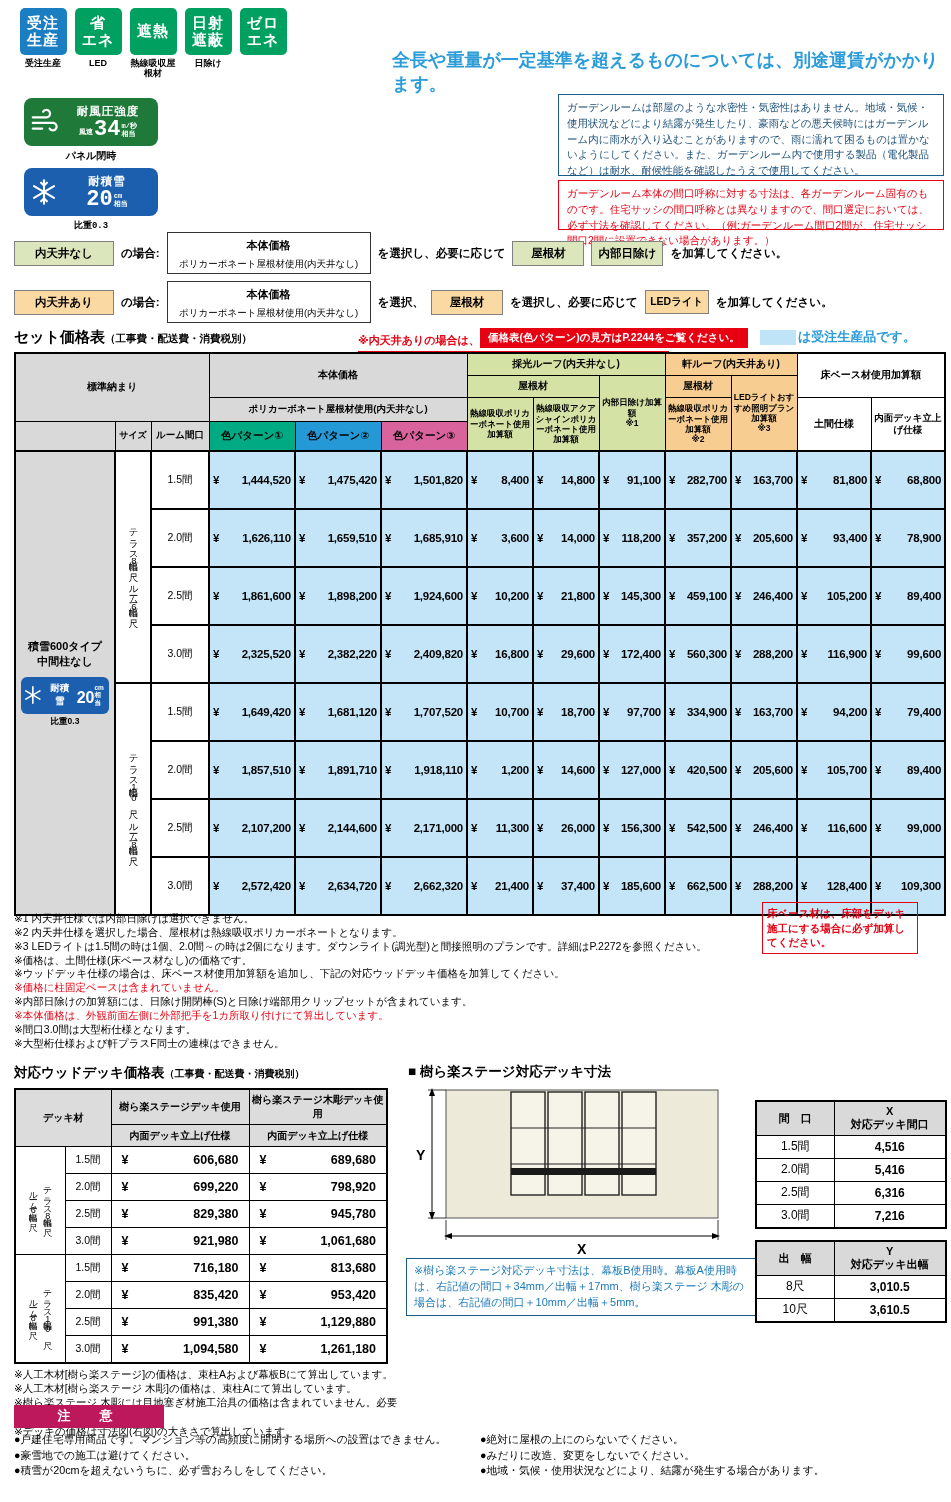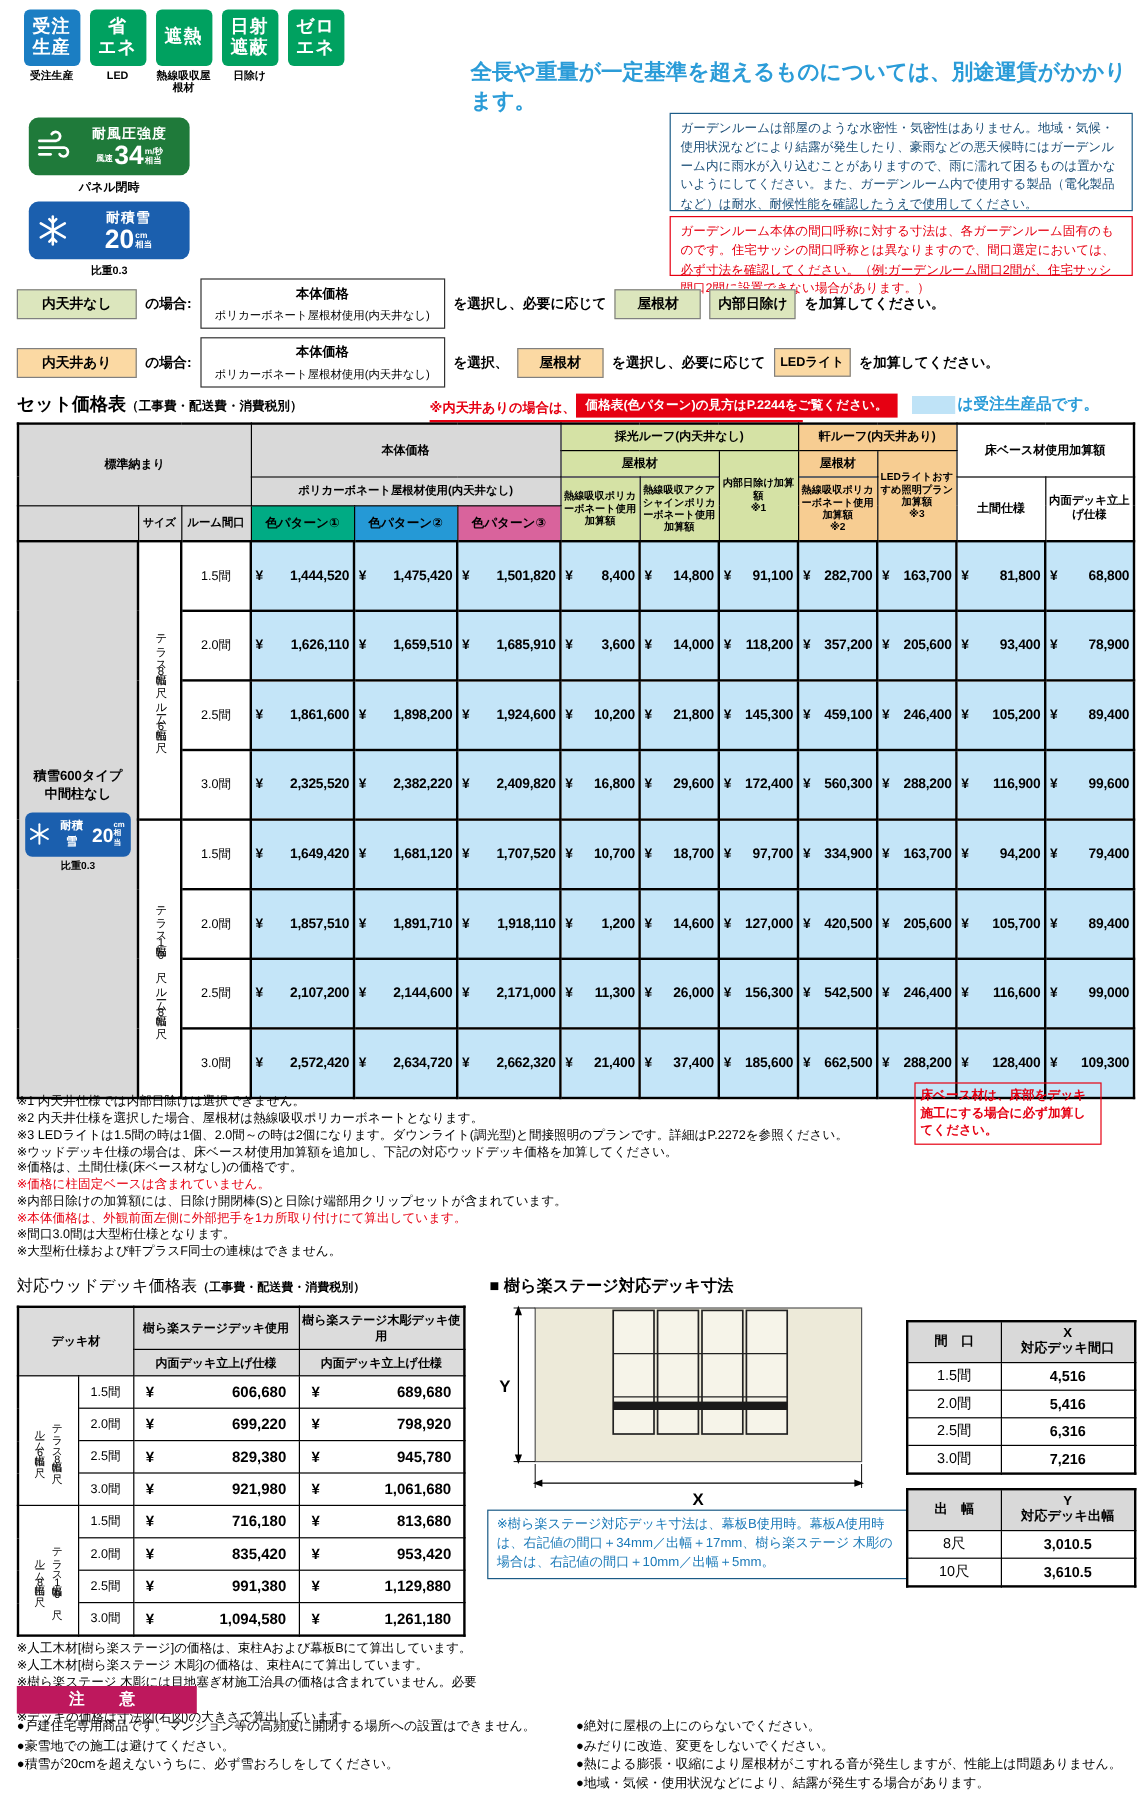--- a/index.html
+++ b/index.html
@@ -10,21 +10,21 @@
 .badges-row { position:absolute; left:18px; top:8px; display:flex; gap:5px; }
 .badge-col { width:50px; display:flex; flex-direction:column; align-items:center; }
 .badge { width:47px; height:47px; border-radius:5px; color:#fff; font-weight:bold;
   display:flex; flex-direction:column; align-items:center; justify-content:center;
   font-size:15px; line-height:1.08; letter-spacing:1px;}
 .badge.blue { background:#1b7ec3; }
 .badge.green { background:#00a160; }
 .badge-caption { font-size:9px; font-weight:bold; margin-top:3px; text-align:center; line-height:1.15; }
 
 
-.perf { position:absolute; left:24px; width:134px; text-align:center; }
+.perf { position:absolute; left:24px; width:134px; text-align:center;font-family:Liberation Mono, monospace; }
 .perf-box { border-radius:8px; color:#fff; display:flex; align-items:center; padding:4px 6px; gap:4px; height:48px; }
 .perf-box.windbg { background:#1f7a3a; }
 .perf-box.snowbg { background:#1b5fae; }
 .perf-text { flex:1; text-align:center; }
 .perf-title { font-size:11.5px; font-weight:bold; letter-spacing:1px; }
 .perf-valrow { display:flex; align-items:flex-end; justify-content:center; gap:1px; }
 .perf-pre { font-size:7px; font-weight:bold; padding-bottom:4px; }
 .perf-val { font-size:22px; font-weight:bold; line-height:1; }
 .perf-unit { font-size:7px; font-weight:bold; text-align:left; line-height:1.1; padding-bottom:2px; }
 .perf-caption { font-size:10px; font-weight:bold; margin-top:3px; }
@@ -89,21 +89,21 @@
 .price-table tr.body-row td { border-width:2px; }
 
 
 .table-notes { position:absolute; left:14px; top:912px; width:745px; font-size:10.5px; line-height:1.32; }
 .table-notes .red { color:#e60012; }
 .floor-note { position:absolute; left:762px; top:902px; width:156px; border:1px solid #e60012; color:#e60012;
   font-size:10.5px; font-weight:bold; line-height:1.4; padding:3px 4px; }
 
 
 .deck-title { position:absolute; left:14px; top:1063px; }
-.deck-title .t { font-size:13.5px; font-weight:normal; }
+.deck-title .t { font-size:13.5px; font-weight:bold; }
 .deck-title .s { font-size:10px; font-weight:bold; }
 .deck-table { position:absolute; left:14px; top:1088px; border-collapse:collapse; table-layout:fixed; width:372px; border:2px solid #000; }
 .deck-table th, .deck-table td { border:1px solid #000; text-align:center; }
 .deck-table th { background:#dcdcdc; font-size:10px; font-weight:bold; padding:3px 1px; }
 .deck-table td.mg { font-size:10.5px; background:#fff; }
 .deck-table td.dval { font-weight:bold; font-size:12.5px; text-align:justify; text-align-last:justify;
   padding:0 10px; white-space:nowrap; background:#fff; }
 .deck-table td.vlabel { background:#fff; writing-mode:vertical-rl; text-orientation:upright; font-size:9px; padding:2px 1px; }
 .deck-table td.vlabel div { text-align:center; line-height:1.6; }
 .deck-table tr.drow { height:27px; }
@@ -435,22 +435,22 @@
       <td class="val">¥ 128,400</td>
       <td class="val">¥ 109,300</td>
     </tr>
   </tbody>
     </table>
 
   <div class="table-notes">
     <div>※1 内天井仕様では内部日除けは選択できません。</div>
     <div>※2 内天井仕様を選択した場合、屋根材は熱線吸収ポリカーボネートとなります。</div>
     <div>※3 LEDライトは1.5間の時は1個、2.0間～の時は2個になります。ダウンライト(調光型)と間接照明のプランです。詳細はP.2272を参照ください。</div>
+    <div>※価格は、土間仕様(床ベース材なし)の価格です。</div>
     <div>※ウッドデッキ仕様の場合は、床ベース材使用加算額を追加し、下記の対応ウッドデッキ価格を加算してください。</div>
-    <div>※価格は、土間仕様(床ベース材なし)の価格です。</div>
     <div class="red">※価格に柱固定ベースは含まれていません。</div>
     <div>※内部日除けの加算額には、日除け開閉棒(S)と日除け端部用クリップセットが含まれています。</div>
     <div class="red">※本体価格は、外観前面左側に外部把手を1カ所取り付けにて算出しています。</div>
     <div>※間口3.0間は大型桁仕様となります。</div>
     <div>※大型桁仕様および軒プラスF同士の連棟はできません。</div>
   </div>
   <div class="floor-note">床ベース材は、床部をデッキ施工にする場合に必ず加算してください。</div>
 
   <div class="deck-title">
     <span class="t">対応ウッドデッキ価格表</span><span class="s">（工事費・配送費・消費税別）</span>
@@ -612,17 +612,16 @@
 
   <div class="caution-banner">注　意</div>
   <div class="caution-left">
     <div>●戸建住宅専用商品です。マンション等の高頻度に開閉する場所への設置はできません。</div>
     <div>●豪雪地での施工は避けてください。</div>
     <div>●積雪が20cmを超えないうちに、必ず雪おろしをしてください。</div>
   </div>
   <div class="caution-right">
     <div>●絶対に屋根の上にのらないでください。</div>
     <div>●みだりに改造、変更をしないでください。</div>
-    <div>●熱による膨張・収縮により屋根材がこすれる音が発生しますが、性能上は問題ありません。</div>
     <div>●地域・気候・使用状況などにより、結露が発生する場合があります。</div>
   </div>
 
 </div>
 
 </body></html>

